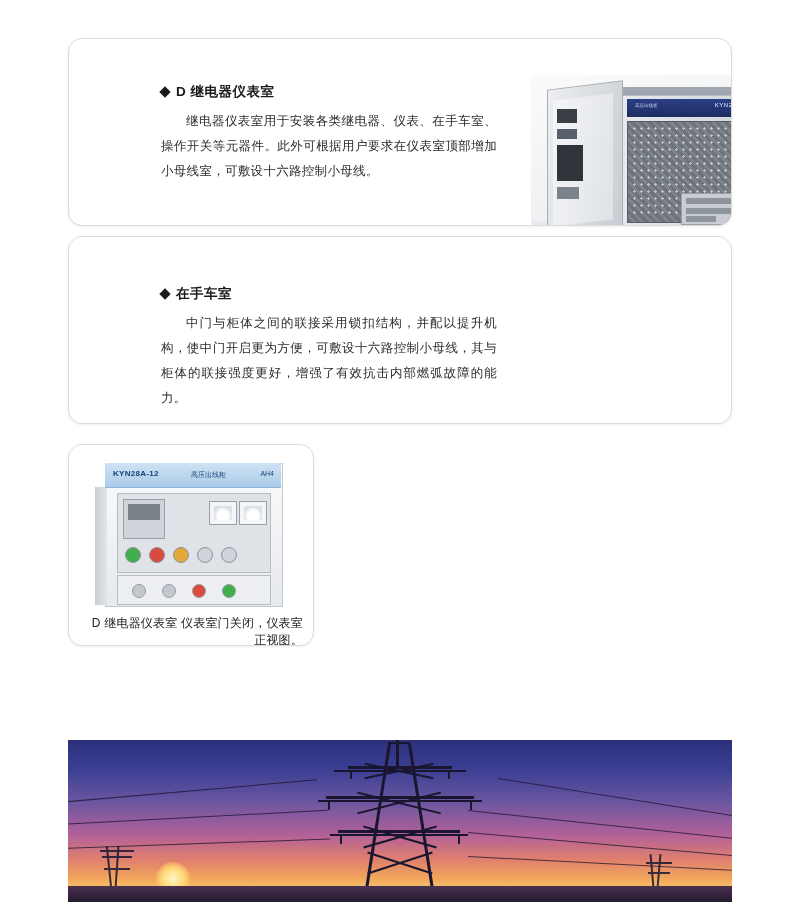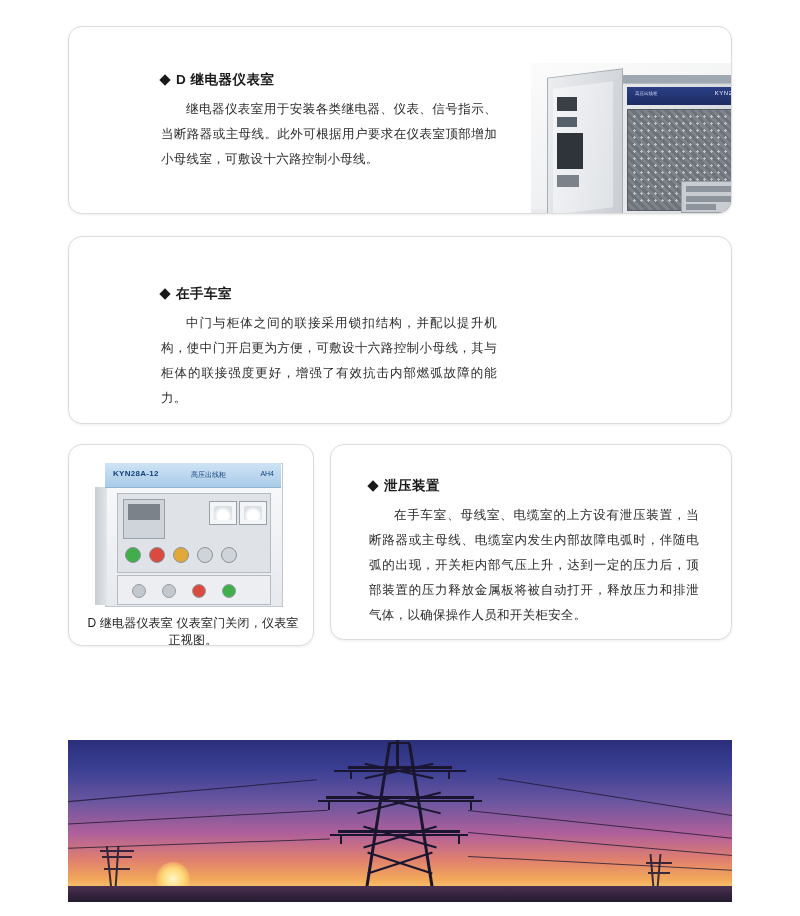--- a/index.html
+++ b/index.html
@@ -26,21 +26,21 @@
   .card {
     position: absolute;
     box-sizing: border-box;
     background: #ffffff;
     border: 1px solid #dcdcdc;
     border-radius: 14px;
     box-shadow: 0 1px 3px rgba(0,0,0,0.07);
     overflow: hidden;
   }
 
-  .card-1 { left: 68px;  top: 26px;  width: 664px; height: 188px; }
+  .card-1 { left: 68px;  top: 38px;  width: 664px; height: 188px; }
   .card-2 { left: 68px;  top: 236px; width: 664px; height: 188px; }
   .card-3 { left: 68px;  top: 444px; width: 246px; height: 202px; }
   .card-4 { left: 330px; top: 444px; width: 402px; height: 196px; }
 
   .text-block {
     position: absolute;
     box-sizing: border-box;
   }
 
   .heading {
@@ -68,21 +68,21 @@
     color: #2b2b2b;
     text-align: justify;
     text-indent: 2em;
     letter-spacing: 0.3px;
     margin: 0;
   }
   .caption {
     font-size: 12px;
     color: #222;
     letter-spacing: 0.2px;
-    text-align: center;
+    text-align: right;
   }
 
   
   .photo {
     position: absolute;
     overflow: hidden;
     background: #f2f3f5;
   }
 
   
@@ -181,21 +181,21 @@
 
 <div class="page">
 
   <div class="card card-1">
 
     <div class="text-block" style="left:92px; top:44px; width:336px;">
       <div class="heading">
         <span class="diamond"></span>
         <span>D 继电器仪表室</span>
       </div>
-      <p class="body-text">继电器仪表室用于安装各类继电器、仪表、信号指示、当断路器或主母线。此外可根据用户要求在仪表室顶部增加小母线室，可敷设十六路控制小母线。</p>
+      <p class="body-text">继电器仪表室用于安装各类继电器、仪表、在手车室、操作开关等元器件。此外可根据用户要求在仪表室顶部增加小母线室，可敷设十六路控制小母线。</p>
     </div>
 
     <div class="photo p1">
       <div class="backwall"></div>
       <div class="floor"></div>
       <div class="cab-top"></div>
       <div class="cab-body"></div>
       <div class="panel-blue">
         <span class="lbl2">高压出线柜</span>
         <span class="lbl">KYN28A-12</span>
@@ -257,29 +257,20 @@
         <span class="sw s3"></span>
         <span class="sw s4"></span>
       </div>
     </div>
 
     <div class="text-block cap3">
       <div class="caption">D 继电器仪表室  仪表室门关闭，仪表室正视图。</div>
     </div>
   </div>
 
-  <div class="card card-4">
-    <div class="text-block" style="left:38px; top:32px; width:330px;">
-      <div class="heading">
-        <span class="diamond"></span>
-        <span>泄压装置</span>
-      </div>
-      <p class="body-text">在手车室、母线室、电缆室的上方设有泄压装置，当断路器或主母线、电缆室内发生内部故障电弧时，伴随电弧的出现，开关柜内部气压上升，达到一定的压力后，顶部装置的压力释放金属板将被自动打开，释放压力和排泄气体，以确保操作人员和开关柜安全。</p>
-    </div>
-  </div>
 
   <div class="bottom-photo">
     <div class="sky"></div>
     <div class="sun"></div>
 
     <div class="smallpylon" style="left:30px;">
       <span class="bar" style="left:18px; top:0; width:2px; height:42px; transform:rotate(4deg);"></span>
       <span class="bar" style="left:10px; top:0; width:2px; height:42px; transform:rotate(-6deg);"></span>
       <span class="bar" style="left:4px;  top:10px; width:30px; height:1.5px;"></span>
       <span class="bar" style="left:6px;  top:22px; width:26px; height:1.5px;"></span>

